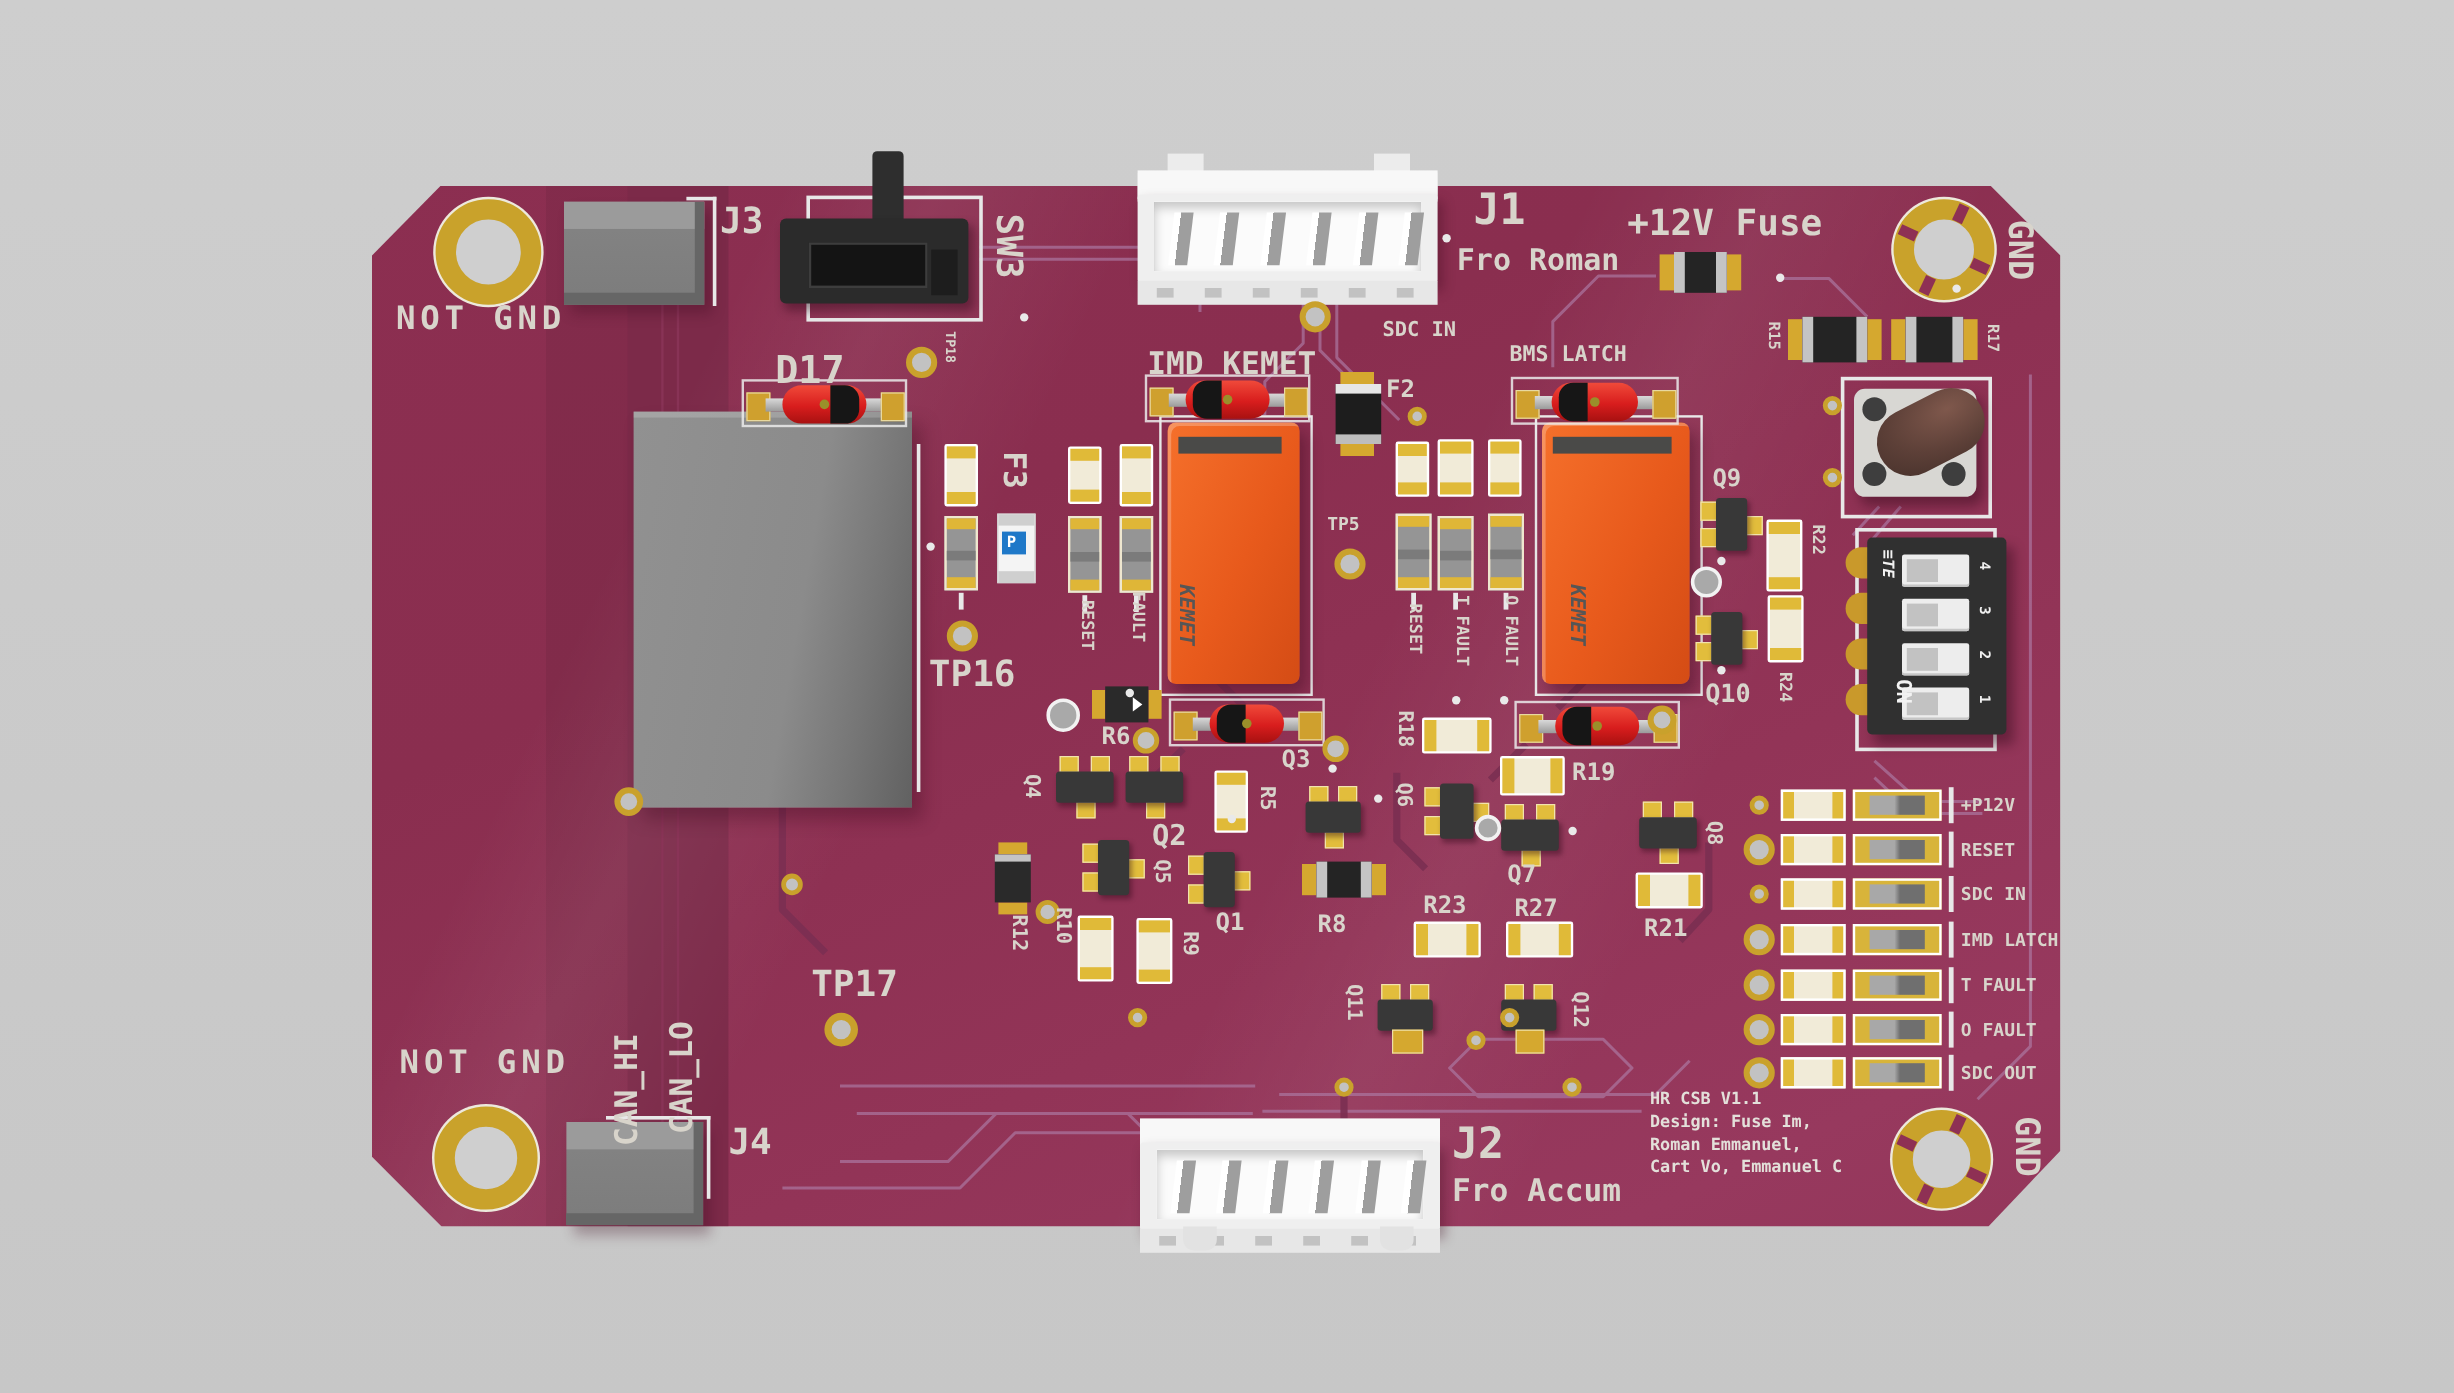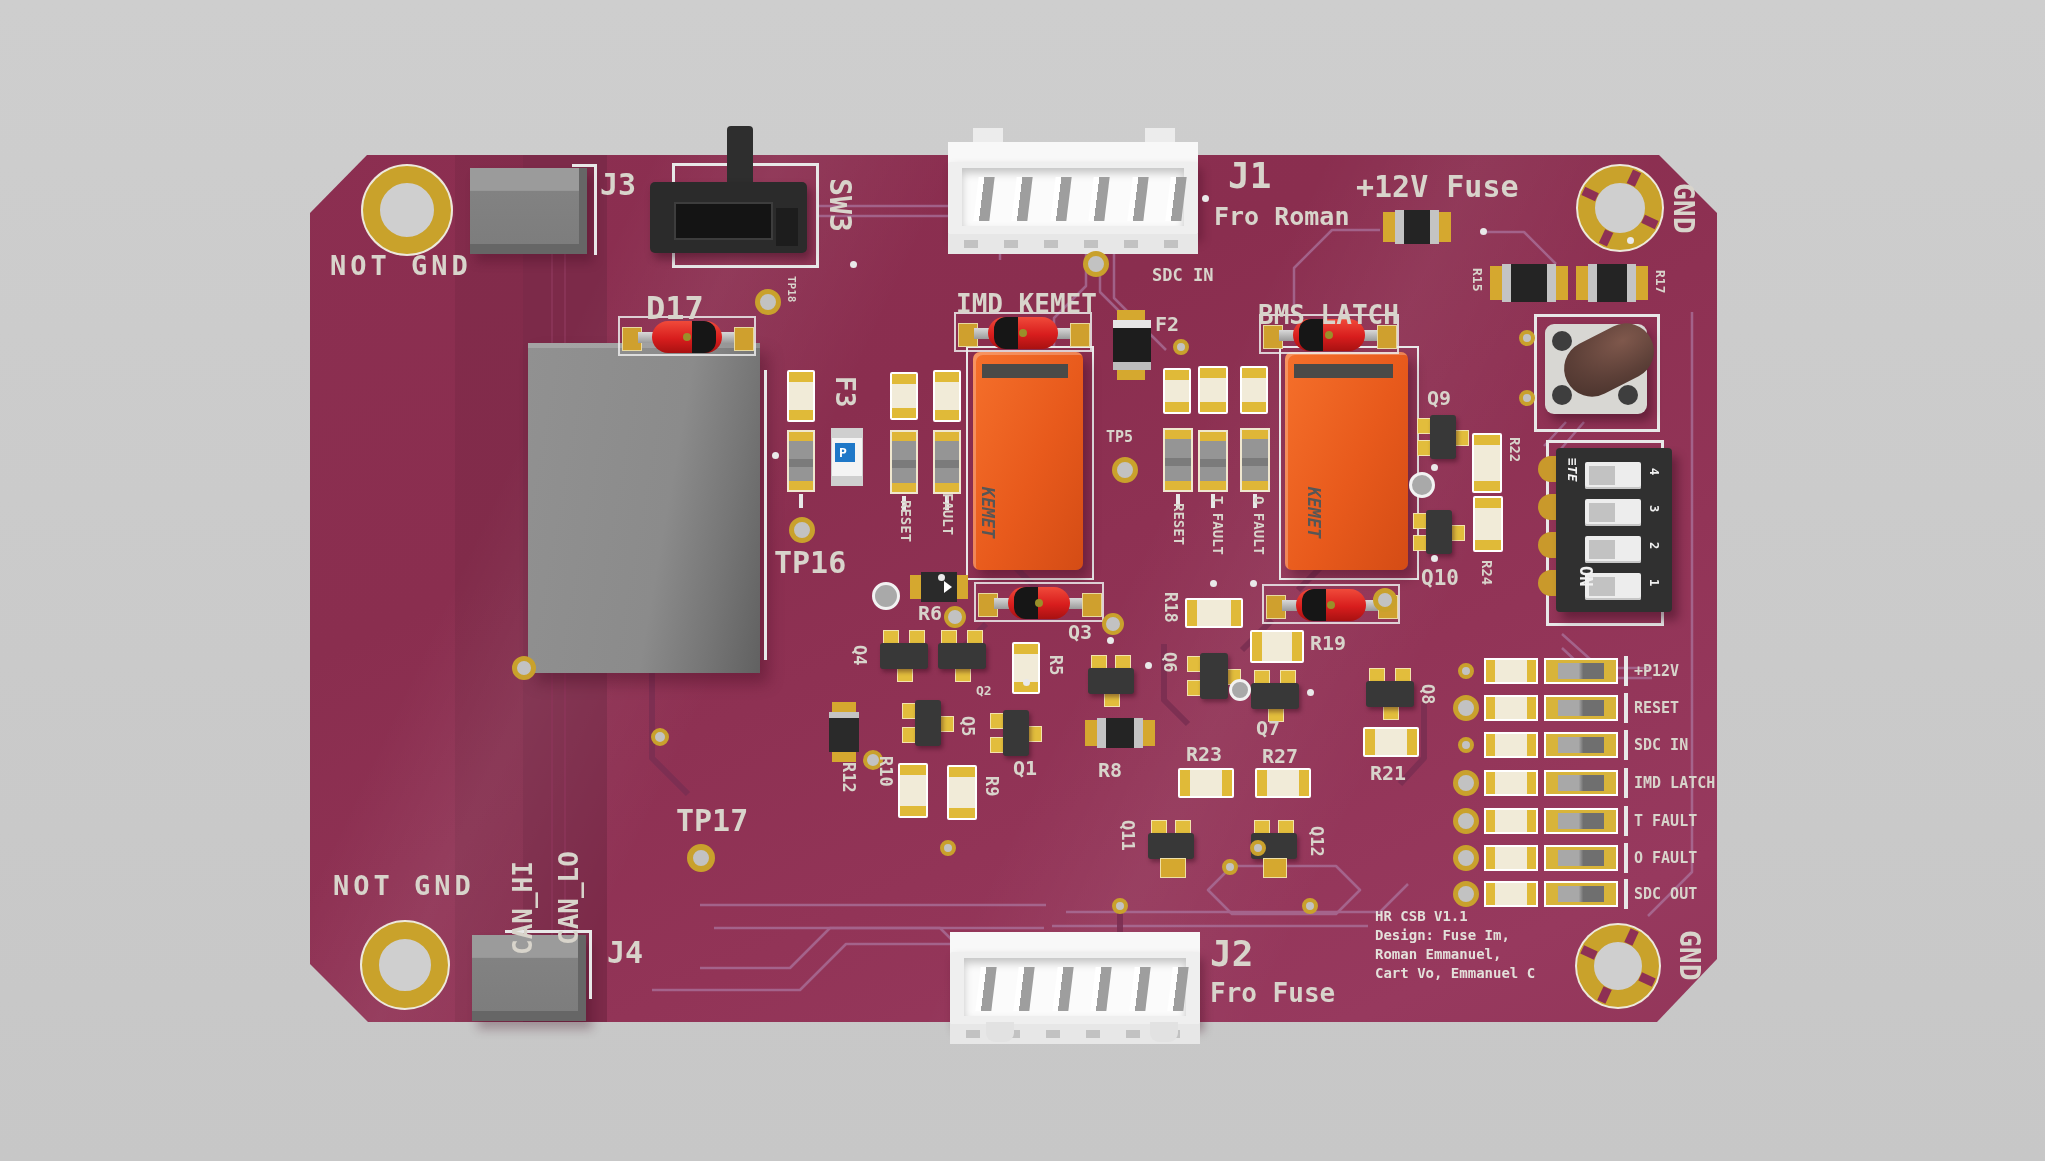--- a/index.html
+++ b/index.html
@@ -554,60 +554,60 @@
       <div class="silk" style="position: absolute; left: 646px; top: 292px; font-size: 32px;">D17</div>
       <div class="silk" style="position: absolute; left: 797px; top: 276px; font-size: 11px; transform-origin: 0px 0px; transform: rotate(90deg);">TP18</div>
       <div class="silk" style="position: absolute; left: 1228px; top: 158px; font-size: 36px;">J1</div>
       <div class="silk" style="position: absolute; left: 1214px; top: 204px; font-size: 25px;">Fro Roman</div>
       <div class="silk" style="position: absolute; left: 1152px; top: 267px; font-size: 17px;">SDC IN</div>
       <div class="silk" style="position: absolute; left: 1356px; top: 172px; font-size: 30px;">+12V Fuse</div>
       <div class="silk" style="position: absolute; left: 1697px; top: 183px; font-size: 28px; transform-origin: 0px 0px; transform: rotate(90deg);">GND</div>
       <div class="silk" style="position: absolute; left: 1484px; top: 268px; font-size: 13px; transform-origin: 0px 0px; transform: rotate(90deg);">R15</div>
       <div class="silk" style="position: absolute; left: 1667px; top: 270px; font-size: 13px; transform-origin: 0px 0px; transform: rotate(90deg);">R17</div>
       <div class="silk" style="position: absolute; left: 956px; top: 291px; font-size: 26px;">IMD KEMET</div>
-      <div class="silk" style="position: absolute; left: 1258px; top: 302px; font-size: 26px;">BMS LATCH</div>
+      <div class="silk" style="position: absolute; left: 1258px; top: 287px; font-size: 18px;">BMS LATCH</div>
       <div class="silk" style="position: absolute; left: 1155px; top: 314px; font-size: 20px;">F2</div>
       <div class="silk" style="position: absolute; left: 858px; top: 376px; font-size: 26px; transform-origin: 0px 0px; transform: rotate(90deg);">F3</div>
       <div class="silk" style="position: absolute; left: 839px; top: 446px; font-size: 13px; color: rgb(255, 255, 255);">P</div>
       <div class="silk" style="position: absolute; left: 996px; top: 487px; font-size: 17px; transform-origin: 0px 0px; transform: rotate(90deg); color: rgb(86, 86, 86); font-style: italic;">KEMET</div>
       <div class="silk" style="position: absolute; left: 1322px; top: 487px; font-size: 17px; transform-origin: 0px 0px; transform: rotate(90deg); color: rgb(86, 86, 86); font-style: italic;">KEMET</div>
       <div class="silk" style="position: absolute; left: 913px; top: 500px; font-size: 14px; transform-origin: 0px 0px; transform: rotate(90deg);">RESET</div>
       <div class="silk" style="position: absolute; left: 955px; top: 493px; font-size: 14px; transform-origin: 0px 0px; transform: rotate(90deg);">FAULT</div>
       <div class="silk" style="position: absolute; left: 1186px; top: 503px; font-size: 14px; transform-origin: 0px 0px; transform: rotate(90deg);">RESET</div>
       <div class="silk" style="position: absolute; left: 1225px; top: 496px; font-size: 14px; transform-origin: 0px 0px; transform: rotate(90deg);">T FAULT</div>
       <div class="silk" style="position: absolute; left: 1266px; top: 496px; font-size: 14px; transform-origin: 0px 0px; transform: rotate(90deg);">O FAULT</div>
       <div class="silk" style="position: absolute; left: 1106px; top: 430px; font-size: 15px;">TP5</div>
       <div class="silk" style="position: absolute; left: 774px; top: 548px; font-size: 30px;">TP16</div>
       <div class="silk" style="position: absolute; left: 676px; top: 806px; font-size: 30px;">TP17</div>
       <div class="silk" style="position: absolute; left: 1427px; top: 388px; font-size: 20px;">Q9</div>
       <div class="silk" style="position: absolute; left: 1522px; top: 437px; font-size: 14px; transform-origin: 0px 0px; transform: rotate(90deg);">R22</div>
       <div class="silk" style="position: absolute; left: 1421px; top: 568px; font-size: 21px;">Q10</div>
       <div class="silk" style="position: absolute; left: 1494px; top: 560px; font-size: 14px; transform-origin: 0px 0px; transform: rotate(90deg);">R24</div>
       <div class="silk" style="position: absolute; left: 918px; top: 603px; font-size: 20px;">R6</div>
       <div class="silk" style="position: absolute; left: 868px; top: 645px; font-size: 17px; transform-origin: 0px 0px; transform: rotate(90deg);">Q4</div>
-      <div class="silk" style="position: absolute; left: 960px; top: 684px; font-size: 13px; margin-left: 16px;">Q2</div>
+      <div class="silk" style="position: absolute; left: 960px; top: 684px; font-size: 24px;">Q2</div>
       <div class="silk" style="position: absolute; left: 1064px; top: 655px; font-size: 17px; transform-origin: 0px 0px; transform: rotate(90deg);">R5</div>
       <div class="silk" style="position: absolute; left: 1068px; top: 622px; font-size: 20px;">Q3</div>
       <div class="silk" style="position: absolute; left: 976px; top: 716px; font-size: 17px; transform-origin: 0px 0px; transform: rotate(90deg);">Q5</div>
       <div class="silk" style="position: absolute; left: 1013px; top: 758px; font-size: 20px;">Q1</div>
       <div class="silk" style="position: absolute; left: 857px; top: 762px; font-size: 17px; transform-origin: 0px 0px; transform: rotate(90deg);">R12</div>
       <div class="silk" style="position: absolute; left: 894px; top: 756px; font-size: 17px; transform-origin: 0px 0px; transform: rotate(90deg);">R10</div>
       <div class="silk" style="position: absolute; left: 1000px; top: 776px; font-size: 17px; transform-origin: 0px 0px; transform: rotate(90deg);">R9</div>
       <div class="silk" style="position: absolute; left: 1098px; top: 760px; font-size: 20px;">R8</div>
       <div class="silk" style="position: absolute; left: 1178px; top: 652px; font-size: 17px; transform-origin: 0px 0px; transform: rotate(90deg);">Q6</div>
       <div class="silk" style="position: absolute; left: 1179px; top: 592px; font-size: 17px; transform-origin: 0px 0px; transform: rotate(90deg);">R18</div>
       <div class="silk" style="position: absolute; left: 1310px; top: 633px; font-size: 20px;">R19</div>
       <div class="silk" style="position: absolute; left: 1256px; top: 718px; font-size: 20px;">Q7</div>
       <div class="silk" style="position: absolute; left: 1186px; top: 744px; font-size: 20px;">R23</div>
       <div class="silk" style="position: absolute; left: 1262px; top: 746px; font-size: 20px;">R27</div>
       <div class="silk" style="position: absolute; left: 1370px; top: 763px; font-size: 20px;">R21</div>
       <div class="silk" style="position: absolute; left: 1436px; top: 684px; font-size: 17px; transform-origin: 0px 0px; transform: rotate(90deg);">Q8</div>
       <div class="silk" style="position: absolute; left: 1136px; top: 820px; font-size: 17px; transform-origin: 0px 0px; transform: rotate(90deg);">Q11</div>
       <div class="silk" style="position: absolute; left: 1325px; top: 826px; font-size: 17px; transform-origin: 0px 0px; transform: rotate(90deg);">Q12</div>
       <div class="silk" style="position: absolute; left: 1210px; top: 936px; font-size: 36px;">J2</div>
-      <div class="silk" style="position: absolute; left: 1210px; top: 980px; font-size: 26px;">Fro Fuse</div>
+      <div class="silk" style="position: absolute; left: 1210px; top: 980px; font-size: 26px;">Fro Accum</div>
       <div class="silk" style="position: absolute; left: 333px; top: 872px; font-size: 27px; letter-spacing: 4px;">NOT GND</div>
       <div class="silk" style="position: absolute; left: 607px; top: 938px; font-size: 30px;">J4</div>
       <div class="silk" style="position: absolute; left: 510px; top: 955px; font-size: 26px; transform-origin: 0px 0px; transform: rotate(-90deg);">CAN_HI</div>
       <div class="silk" style="position: absolute; left: 556px; top: 945px; font-size: 26px; transform-origin: 0px 0px; transform: rotate(-90deg);">CAN_LO</div>
       <div class="silk" style="position: absolute; left: 1703px; top: 930px; font-size: 28px; transform-origin: 0px 0px; transform: rotate(90deg);">GND</div>
     </div>
 </div>
 
 </body></html>

